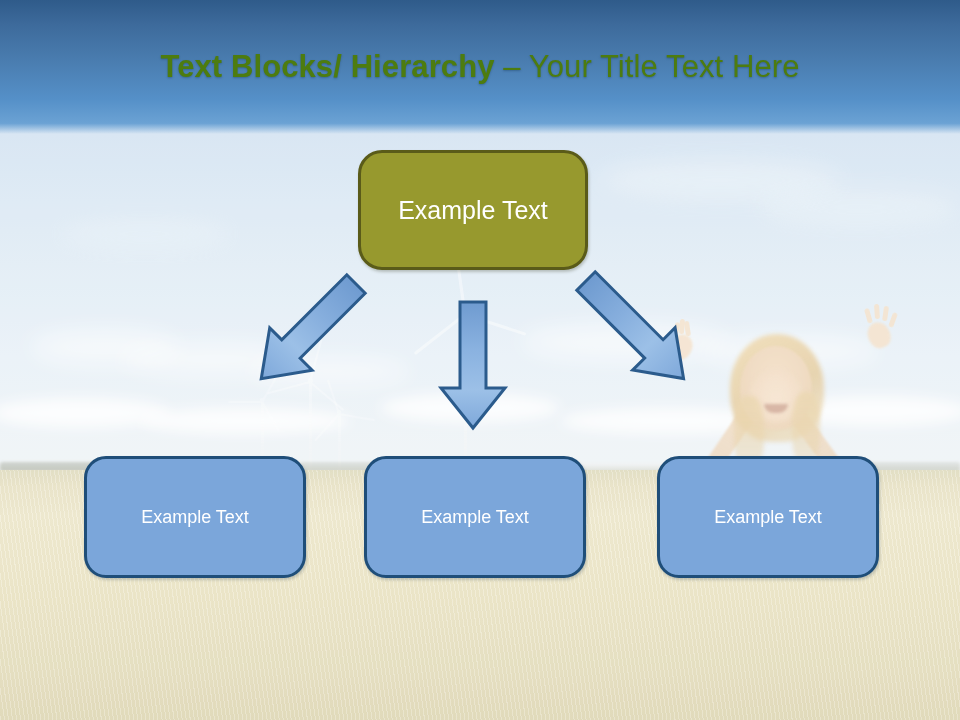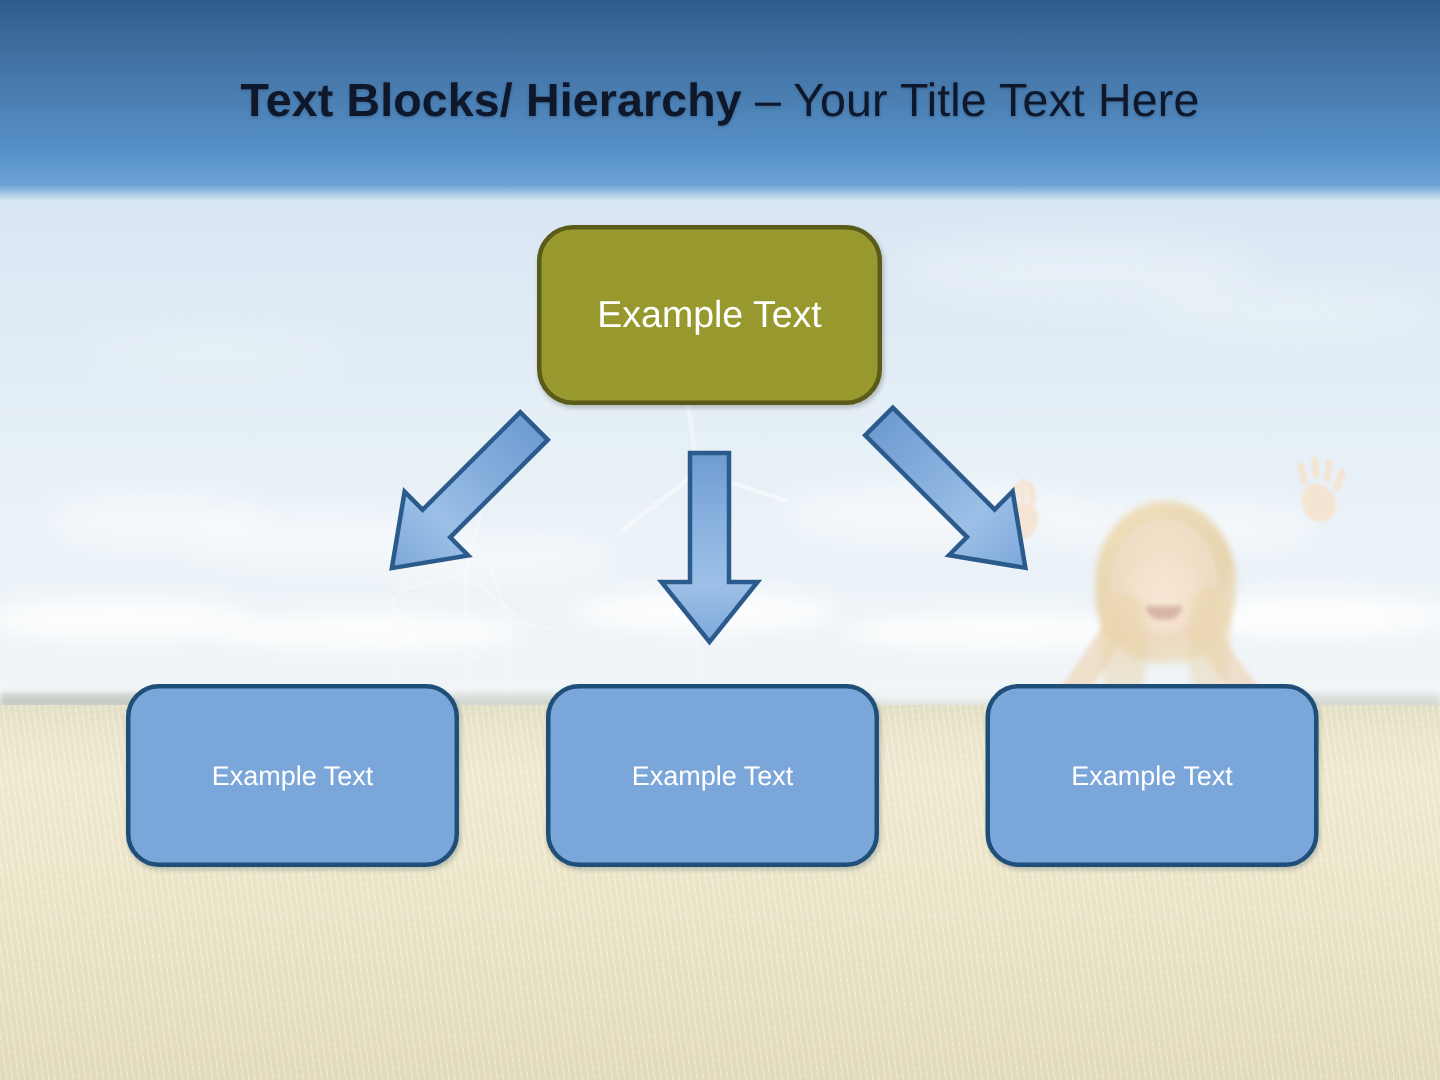--- a/index.html
+++ b/index.html
@@ -47,21 +47,21 @@
   .g-arm{position:absolute;background:linear-gradient(to bottom,rgba(243,223,199,.95),rgba(233,208,178,.8));
         border-radius:9px;filter:blur(1.3px);transform-origin:50% 100%;}
   .g-hand{position:absolute;width:22px;height:26px;border-radius:50% 50% 44% 44%;
         background:rgba(243,224,200,.92);filter:blur(1.2px);}
   .finger{position:absolute;width:5px;height:15px;border-radius:3px;background:rgba(243,224,200,.9);transform-origin:50% 100%;filter:blur(.7px);}
   .photo-wash{position:absolute;left:0;top:0;width:960px;height:720px;background:rgba(255,255,255,0.16);}
 
   
   .title-band{position:absolute;left:0;top:0;width:960px;height:134px;
         background:linear-gradient(to bottom,#2f5b8a 0%,#3d6a9b 18%,#4a7db0 46%,#5590c8 74%,#6ba2d4 92%,rgba(132,174,214,0) 100%);}
-  .title-text{position:absolute;left:0;top:48px;width:960px;text-align:center;color:#0f172a;
+  .title-text{position:absolute;left:0;top:48px;width:960px;text-align:center;color:#4d7c0f;
         font-size:31px;line-height:38px;letter-spacing:.1px;text-shadow:0 1px 2px rgba(20,48,80,.35);white-space:nowrap;}
   .title-text .b{font-weight:bold;}
   .title-text .r{font-weight:normal;}
 
   
   .arrow-svg{position:absolute;left:0;top:0;width:960px;height:720px;overflow:visible;}
 
   
   .node{position:absolute;box-sizing:border-box;display:flex;align-items:center;justify-content:center;
         color:#ffffff;text-align:center;border-radius:22px;}

